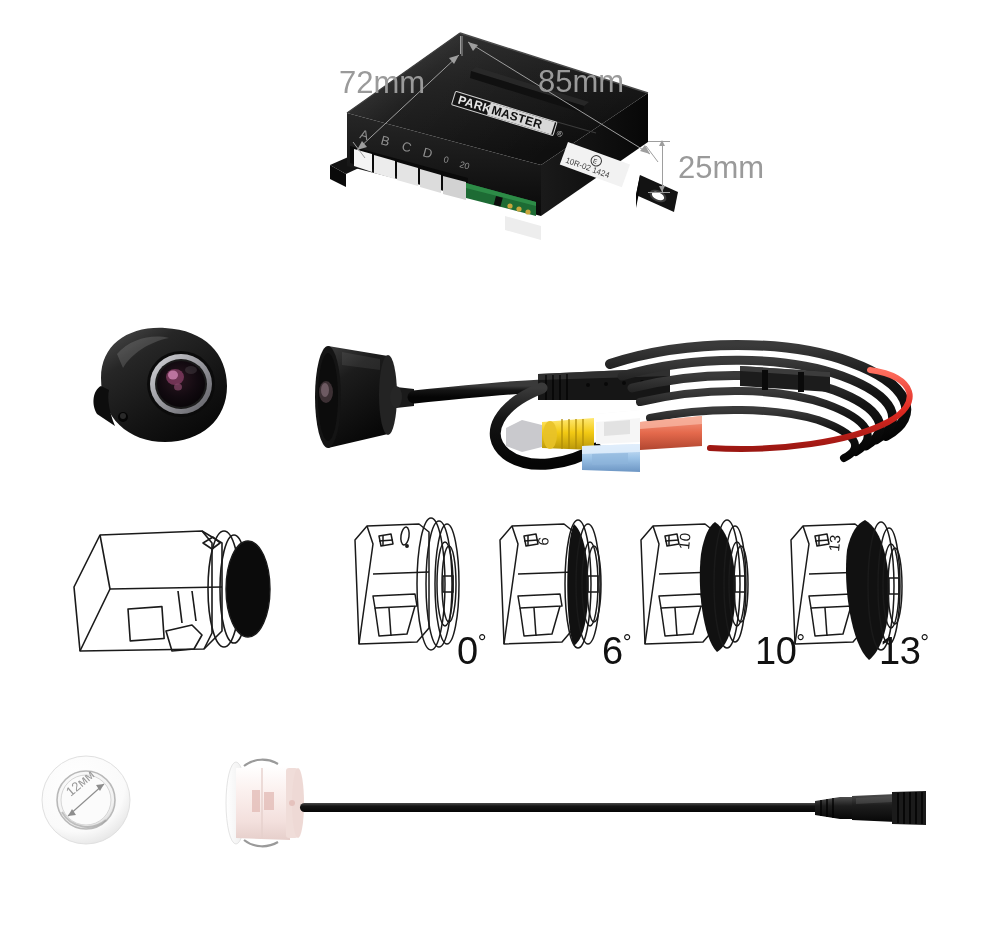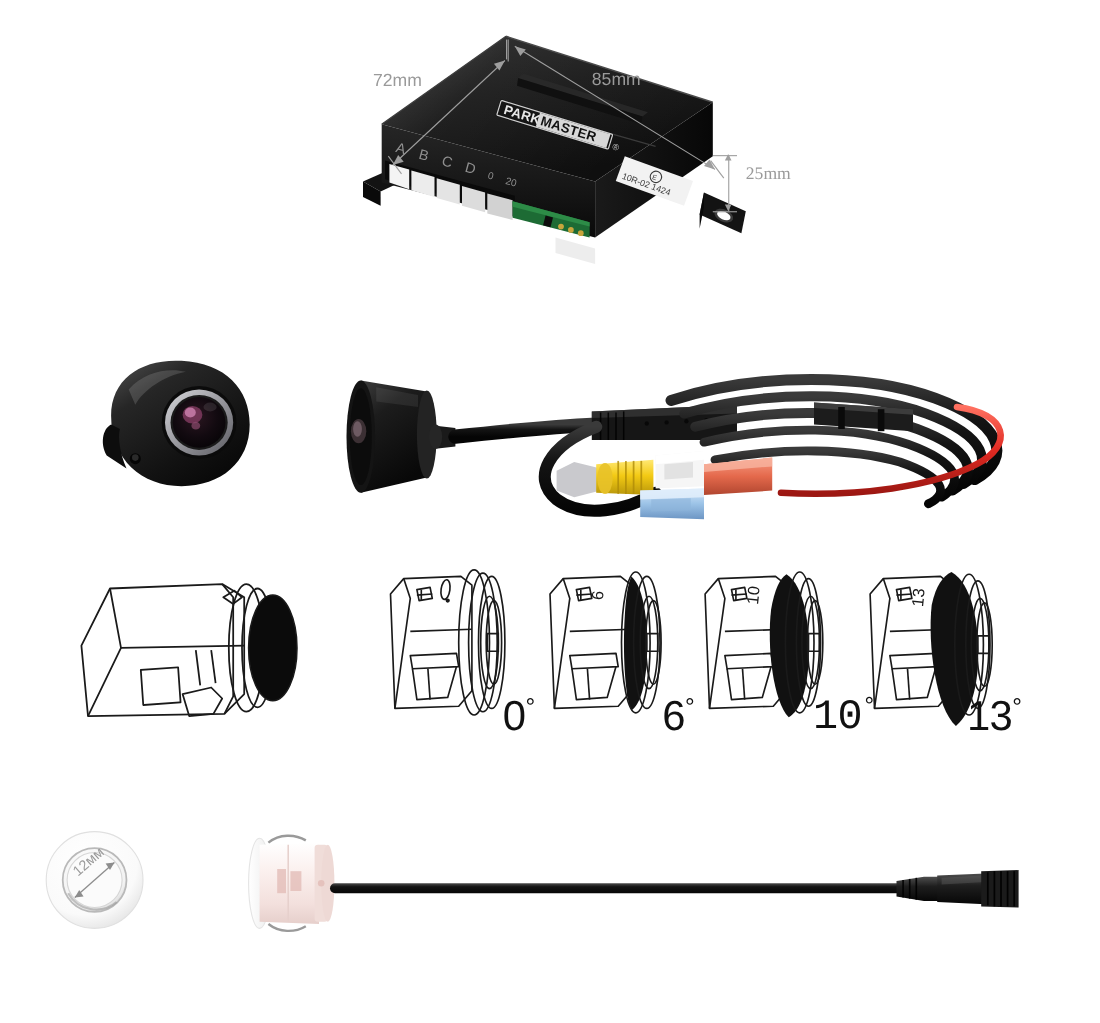--- a/index.html
+++ b/index.html
@@ -21,21 +21,21 @@
   .abs { position: absolute; }
 
   
   .dim-text {
     position: absolute;
     color: #9a9a9a;
     font-family: "Liberation Sans", sans-serif;
     white-space: nowrap;
     user-select: none;
   }
-  .dim-lg { font-size: 16px; }
+  .dim-lg { font-size: 31px; }
   .dim-sm { font-size: 13px; }
 
   
   .rule { position: absolute; background: #9e9e9e; }
   .rule-h { height: 1px; }
   .rule-v { width: 1px; }
 
   .arrow {
     position: absolute;
     width: 0; height: 0;
@@ -177,21 +177,21 @@
       </svg>
       <div class="dim-text dim-lg" style="left:538px;top:64px;">85mm</div>
     </div>
 
     <div>
       <div class="rule rule-v" style="left:662px;top:142px;height:50px;"></div>
       <div class="arrow arrow-u" style="left:658.5px;top:140px;"></div>
       <div class="arrow arrow-d" style="left:658.5px;top:186px;"></div>
       <div class="rule rule-h" style="left:648px;top:141px;width:22px;"></div>
       <div class="rule rule-h" style="left:648px;top:192px;width:22px;"></div>
-      <div class="dim-text dim-lg" style="left:678px;top:150px;font-family:Liberation Serif, serif;">25mm</div>
+      <div class="dim-text dim-lg" style="left:678px;top:150px;">25mm</div>
     </div>
   </div>
 
   <div class="abs" style="left:0;top:300px;width:1000px;height:190px;">
 
     <svg class="abs" style="left:85px;top:20px;" width="220" height="150">
       <defs>
         <linearGradient id="camBody" x1="0.1" y1="0" x2="0.8" y2="1">
           <stop offset="0%" stop-color="#4a4a4a"></stop>
           <stop offset="25%" stop-color="#262626"></stop>
@@ -446,21 +446,21 @@
         <path d="M 80 12 C 96 22 102 58 100 94 C 98 120 92 136 82 142
                  C 68 128 62 78 66 44 C 69 26 74 16 80 12 Z" fill="#111111"></path>
         <g fill="none" stroke="#1a1a1a" stroke-width="1.5">
           <ellipse cx="92" cy="74" rx="13" ry="64"></ellipse>
           <ellipse cx="100" cy="74" rx="11" ry="58"></ellipse>
           <ellipse cx="102" cy="74" rx="8" ry="42"></ellipse>
           <ellipse cx="106" cy="74" rx="7" ry="38"></ellipse>
           <path d="M 100 66 L 110 66 L 110 82 L 100 82 Z"></path>
         </g>
       </svg>
-      <div class="angle-label" style="left:104px;top:120px;font-family:Liberation Mono, monospace;">
+      <div class="angle-label" style="left:120px;top:120px;">
         <span>10</span><span class="deg">°</span>
       </div>
     </div>
 
     <div class="abs" style="left:785px;top:15px;">
       <svg width="180" height="170">
         <g fill="none" stroke="#1a1a1a" stroke-width="1.5" stroke-linejoin="round">
           <path d="M 6 30 L 18 16 L 70 14 L 80 22 L 80 118 L 68 132 L 10 134 Z"></path>
           <path d="M 18 16 L 24 34 L 10 134"></path>
           <path d="M 24 64 L 80 62"></path>

